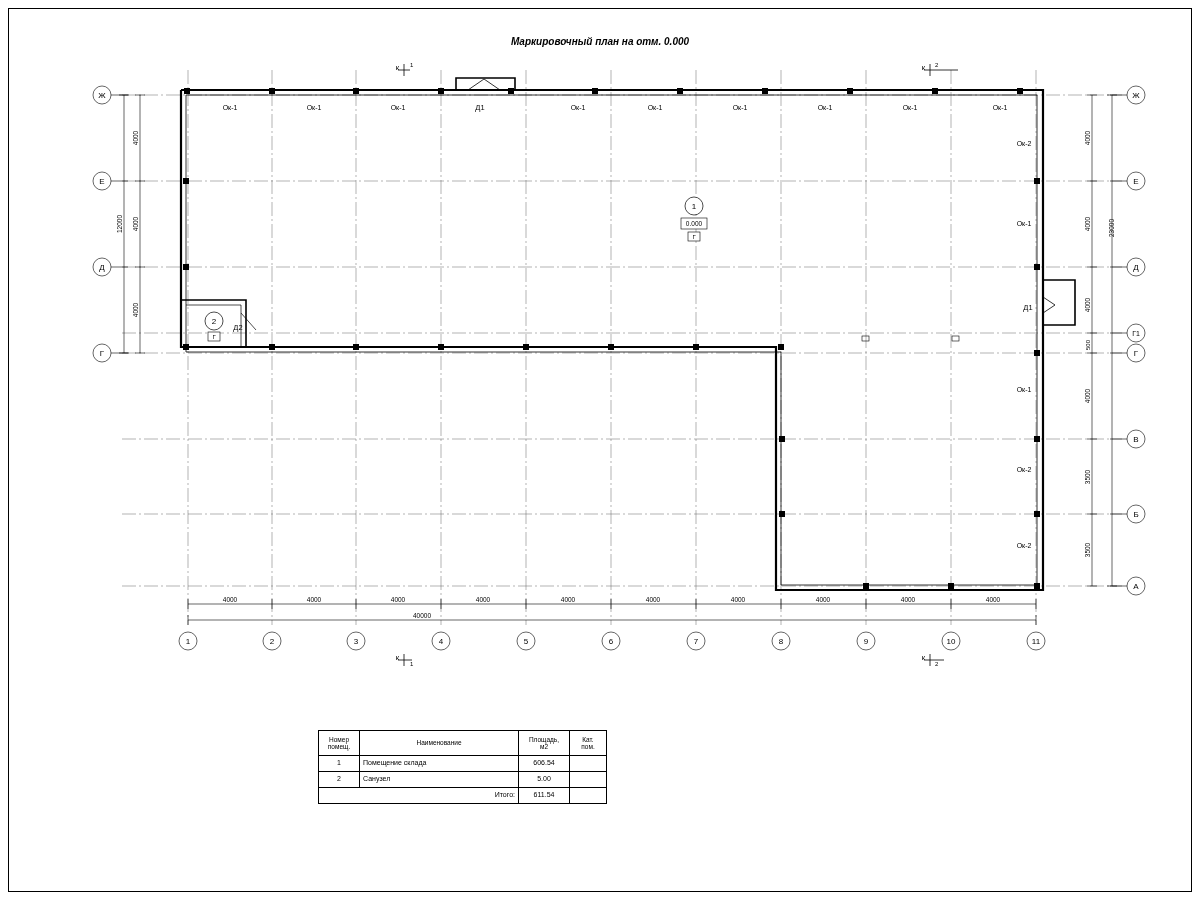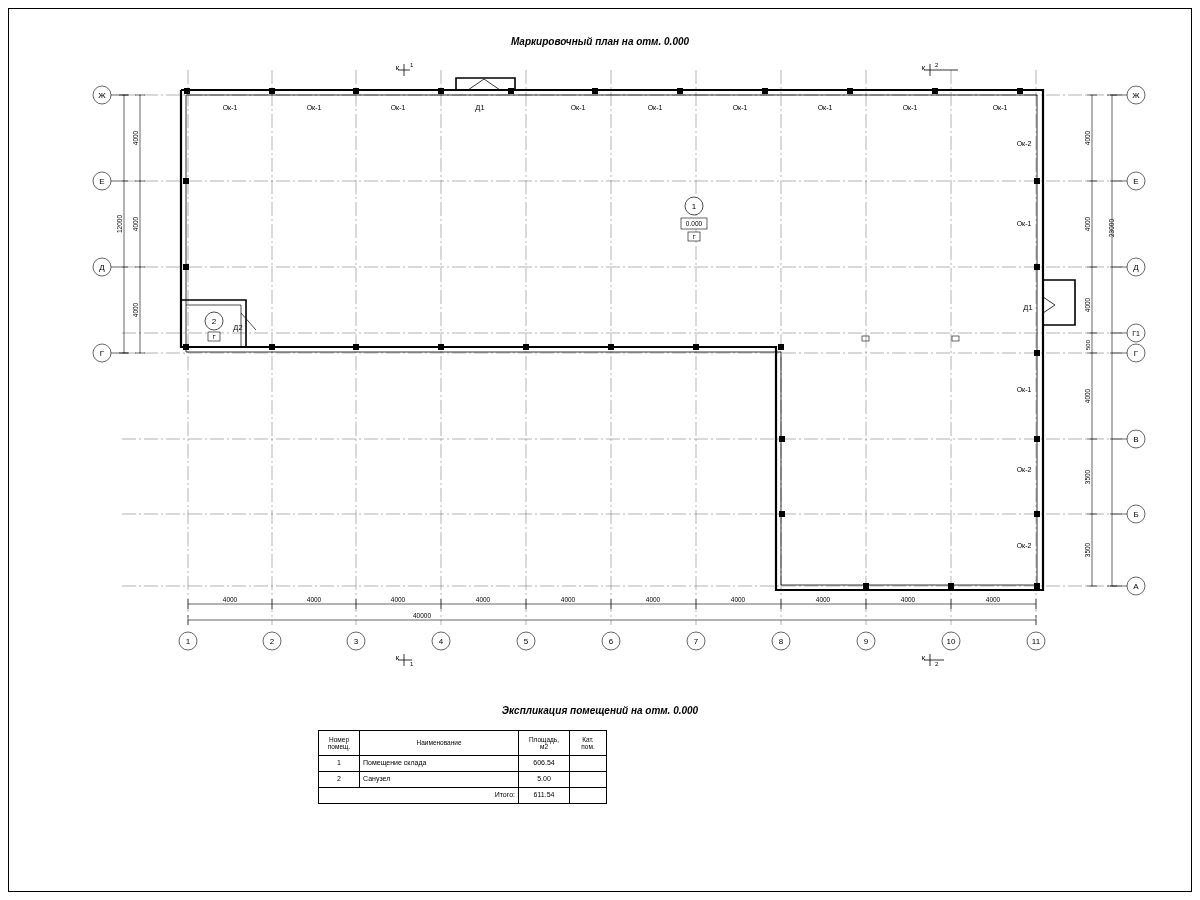--- a/index.html
+++ b/index.html
@@ -399,21 +399,20 @@
       </g>
       <g>
         <circle cx="214" cy="321" r="9" fill="#fff" stroke="#000" stroke-width="0.7"></circle>
         <text x="214" y="324" font-size="8" text-anchor="middle" fill="#000">2</text>
         <rect x="208" y="332" width="12" height="9" fill="#fff" stroke="#000" stroke-width="0.6"></rect>
         <text x="214" y="339" font-size="6" text-anchor="middle" fill="#000">Г</text>
       </g>
     </svg>
   </div>
 
-  <div class="title-table">Экспликация помещений на отм. 0.000</div>
 
   <table class="expl-table">
     <thead>
       <tr>
         <th class="col-num">Номер<br>помещ.</th>
         <th class="col-name">Наименование</th>
         <th class="col-area">Площадь,<br>м2</th>
         <th class="col-cat">Кат.<br>пом.</th>
       </tr>
     </thead>

